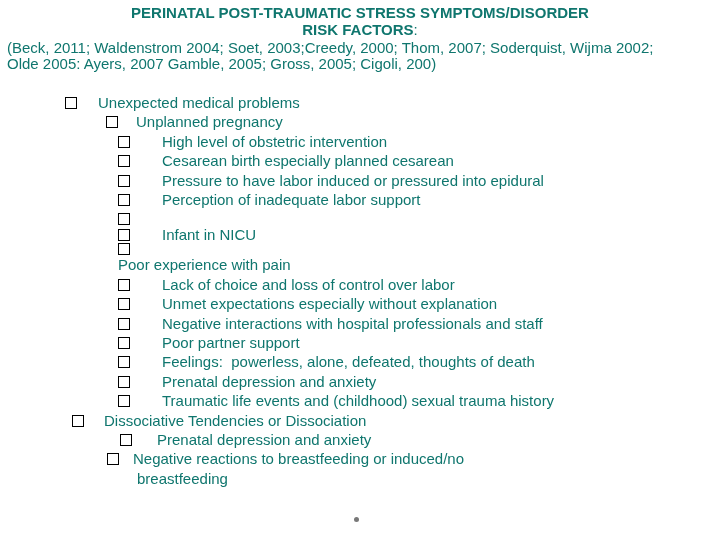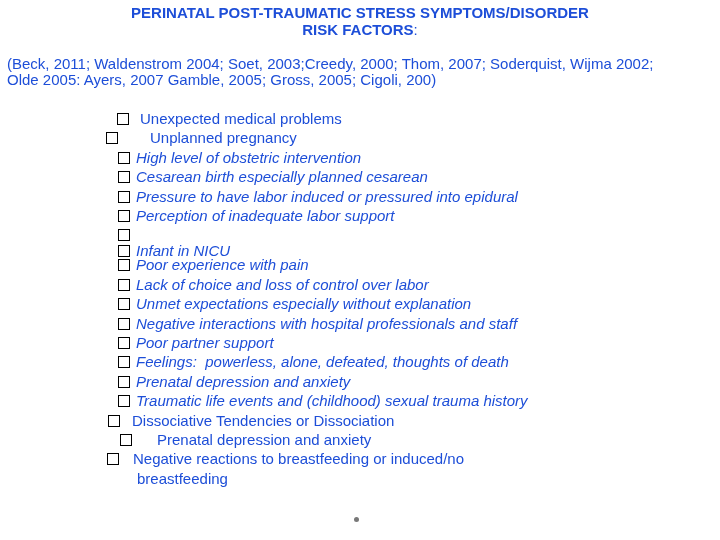--- a/index.html
+++ b/index.html
@@ -1,54 +1,54 @@
 <!DOCTYPE html>
 <html><head>
 <meta charset="utf-8">
 <style>
   html,body{margin:0;padding:0;background:#fff;}
   .slide{
     position:relative;
     width:720px;height:540px;
     background:#ffffff;
     font-family:"Liberation Sans","DejaVu Sans",sans-serif;
-    color:#1d4ed8;
+    color:#0f766e;
     overflow:hidden;
   }
   .title-block{padding-top:4px;text-align:center;}
   .title-line{
     font-size:15px;font-weight:bold;line-height:17px;
     white-space:pre;
   }
   .title-colon{font-weight:normal;}
-  .citation-block{margin:18px 0 0 7px;}
+  .citation-block{margin:2px 0 0 7px;}
   .cite-line{
     font-size:15px;line-height:16px;white-space:pre;
   }
   ul.risk-list{
     list-style:none;margin:21px 0 0 0;padding:0;
   }
   ul.risk-list li{
     display:flex;align-items:flex-start;
     line-height:19.4px;font-size:15px;
   }
   .cbox{
     flex:0 0 auto;width:10px;height:10px;
     border:1px solid #000;background:#fff;
     margin-top:4px;
   }
   .lab{white-space:pre-wrap;}
-  .v-unexpected{margin-left:117px;column-gap:11px;}
-  .v-outdent{margin-left:106px;column-gap:32px;}
-  .v-std{margin-left:118px;column-gap:6px;font-style:italic;}
-  .v-diss{margin-left:108px;column-gap:12px;}
+  .v-unexpected{margin-left:65px;column-gap:21px;}
+  .v-outdent{margin-left:106px;column-gap:18px;}
+  .v-std{margin-left:118px;column-gap:32px;}
+  .v-diss{margin-left:72px;column-gap:20px;}
   .v-pren2{margin-left:120px;column-gap:25px;}
   .v-neg{margin-left:107px;column-gap:14px;}
   .v-neg .lab{max-width:368px;padding-left:4px;text-indent:-4px;}
-  .tight{margin-top:-5.5px;}
+  .tight{margin-top:-5.5px;flex-direction:column;}
   .bottom-dot{
     position:absolute;left:354px;top:517px;
     width:5px;height:5px;border-radius:50%;
     background:#787878;
   }
 </style>
 </head>
 <body>
 
 <div class="slide">

